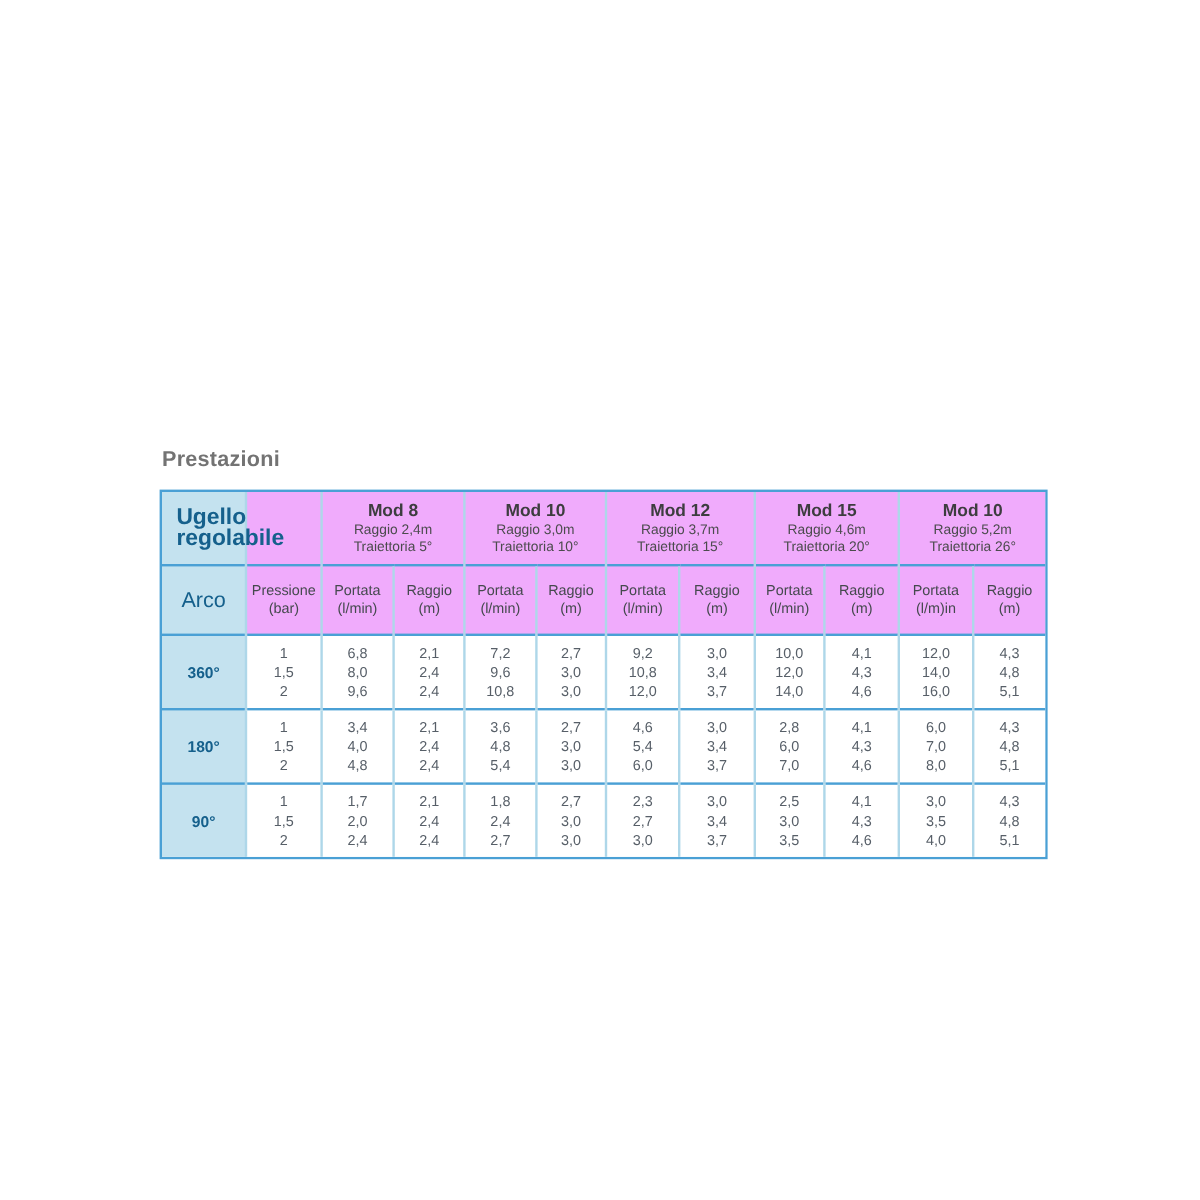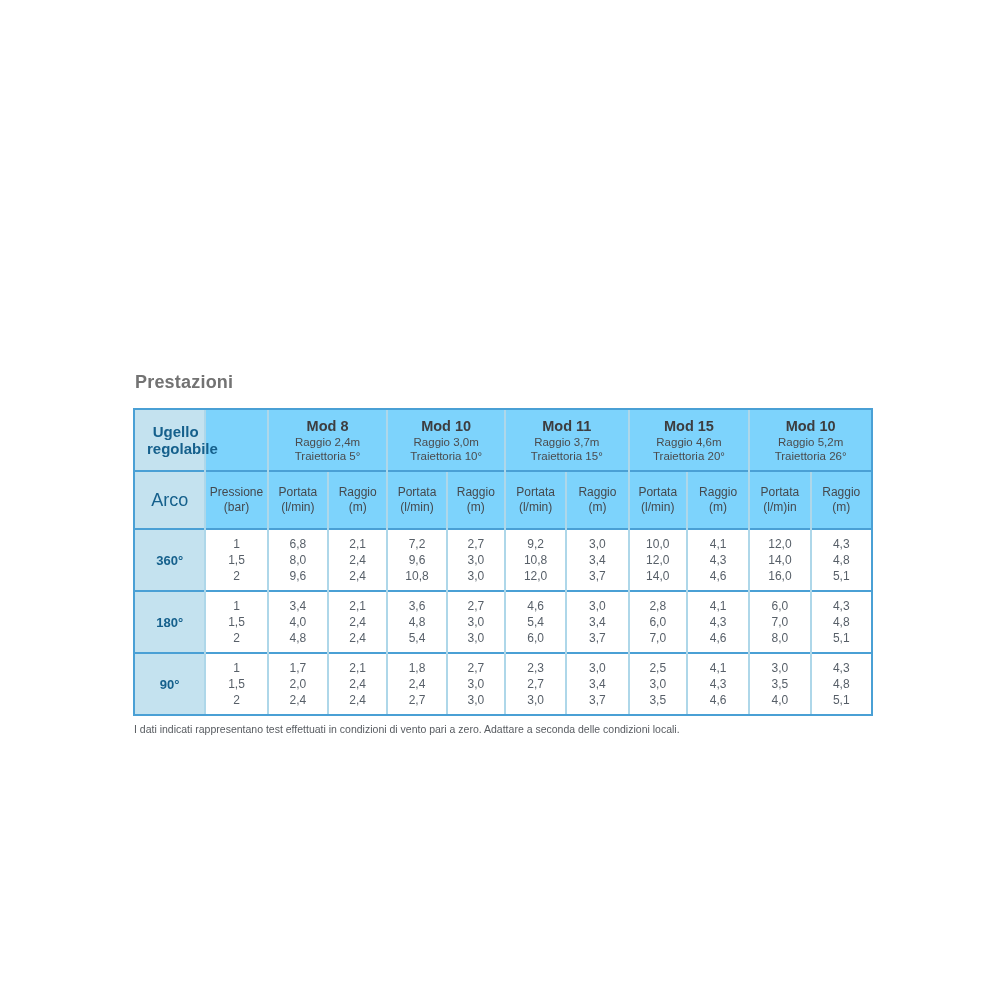--- a/index.html
+++ b/index.html
@@ -46,26 +46,26 @@
   
   tr + tr th, tr + tr td,
   tbody tr:first-child th, tbody tr:first-child td {
     border-top: 2px solid #4aa0d5;
   }
   .hrow1 th { height: 60px; }
   .hrow2 th { height: 56px; }
   tbody tr th, tbody tr td { height: 60px; }
 
   .blue  { background: #c4e2ef; }
-  .gray  { background: #7dd3fc; }
+  .gray  { background: #f0abfc; }
   .white { background: #ffffff; }
 
   .corner {
     font-weight: bold;
-    font-size: 15px;
+    font-size: 19px;
     color: #15608c;
     line-height: 17px;
     padding-left: 12px;
   }
   .mname {
     font-weight: bold;
     font-size: 14.5px;
     color: #3d3d3f;
     line-height: 18px;
   }
@@ -134,21 +134,21 @@
             <div class="mname">Mod 8</div>
             <div class="msub">Raggio 2,4m</div>
             <div class="msub">Traiettoria 5°</div>
           </th>
           <th class="gray" colspan="2">
             <div class="mname">Mod 10</div>
             <div class="msub">Raggio 3,0m</div>
             <div class="msub">Traiettoria 10°</div>
           </th>
           <th class="gray" colspan="2">
-            <div class="mname">Mod 11</div>
+            <div class="mname">Mod 12</div>
             <div class="msub">Raggio 3,7m</div>
             <div class="msub">Traiettoria 15°</div>
           </th>
           <th class="gray" colspan="2">
             <div class="mname">Mod 15</div>
             <div class="msub">Raggio 4,6m</div>
             <div class="msub">Traiettoria 20°</div>
           </th>
           <th class="gray" colspan="2">
             <div class="mname">Mod 10</div>
@@ -377,16 +377,15 @@
               <div>4,3</div>
               <div>4,8</div>
               <div>5,1</div>
             </td>
           </tr>
         </tbody>
     </table>
   </div>
 
   <div class="notes">
-    <p class="note">I dati indicati rappresentano test effettuati in condizioni di vento pari a zero. Adattare a seconda delle condizioni locali.</p>
   </div>
 
 </div>
 
 </body></html>

